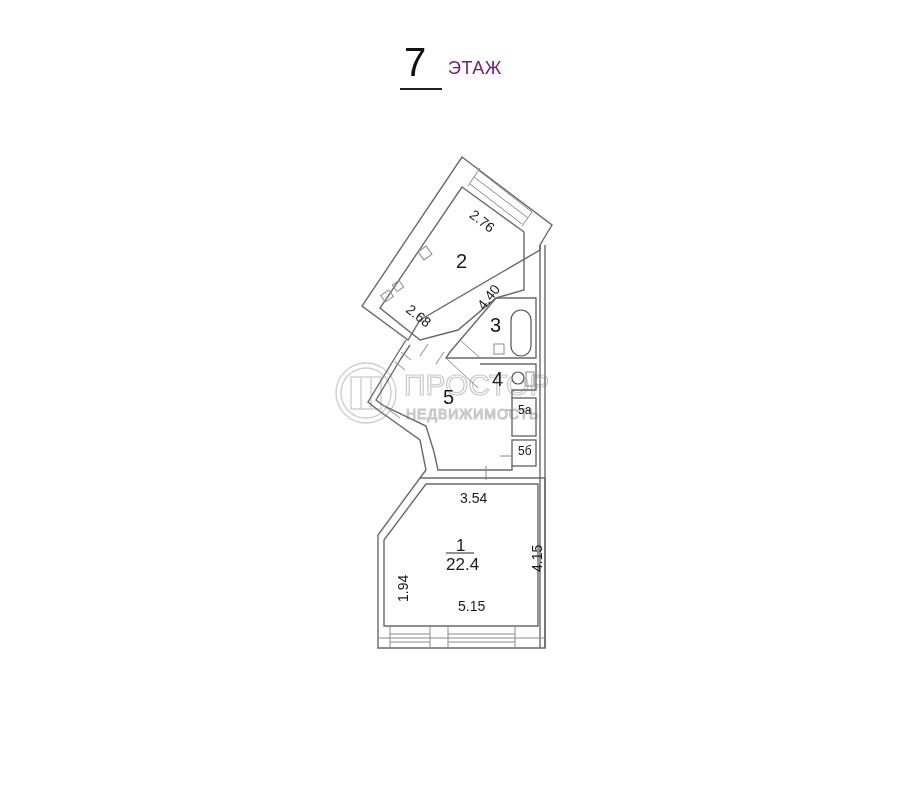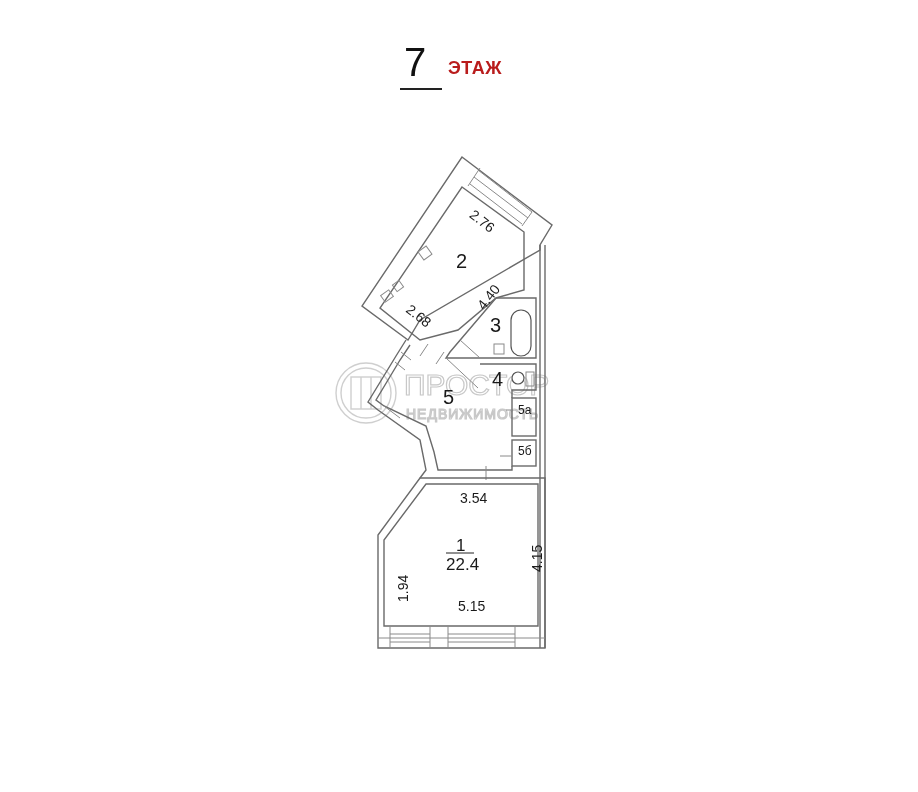--- a/index.html
+++ b/index.html
@@ -1,21 +1,21 @@
 <!DOCTYPE html>
 <html><head>
 <meta charset="utf-8">
 <style>
   html, body { margin: 0; padding: 0; background: #ffffff; }
   body { width: 918px; height: 792px; position: relative; overflow: hidden;
          font-family: "Liberation Sans", "DejaVu Sans", sans-serif; color: #1a1a1a; }
   .floor-header { position: absolute; left: 400px; top: 40px; height: 50px; width: 160px; }
   .floor-number { position: absolute; left: 4px; top: 0; font-size: 40px; line-height: 44px; color: #111; }
   .floor-underline { position: absolute; left: 0; top: 48px; width: 42px; border-top: 2px solid #222; }
-  .floor-label { position: absolute; left: 48px; top: 18px; font-size: 18px; letter-spacing: 0.5px; color: #b91c1c; font-weight: bold; }
+  .floor-label { position: absolute; left: 48px; top: 18px; font-size: 18px; letter-spacing: 0.5px; color: #701a75; }
   .plan { position: absolute; left: 0; top: 0; width: 918px; height: 792px; }
   .plan svg { width: 918px; height: 792px; display: block; }
   .wall { fill: none; stroke: #6a6a6a; stroke-width: 1.4; }
   .thin { fill: none; stroke: #8a8a8a; stroke-width: 1; }
   .fixture { fill: #fff; stroke: #555; stroke-width: 1.2; }
   .lbl { font-family: "Liberation Sans", sans-serif; fill: #1a1a1a; }
   .wm-text { font-family: "Liberation Sans", sans-serif; fill: none; stroke: #c8c8c8; stroke-width: 1.2; }
   .wm-shape { fill: none; stroke: #cfcfcf; stroke-width: 1.4; }
 </style>
 </head>

